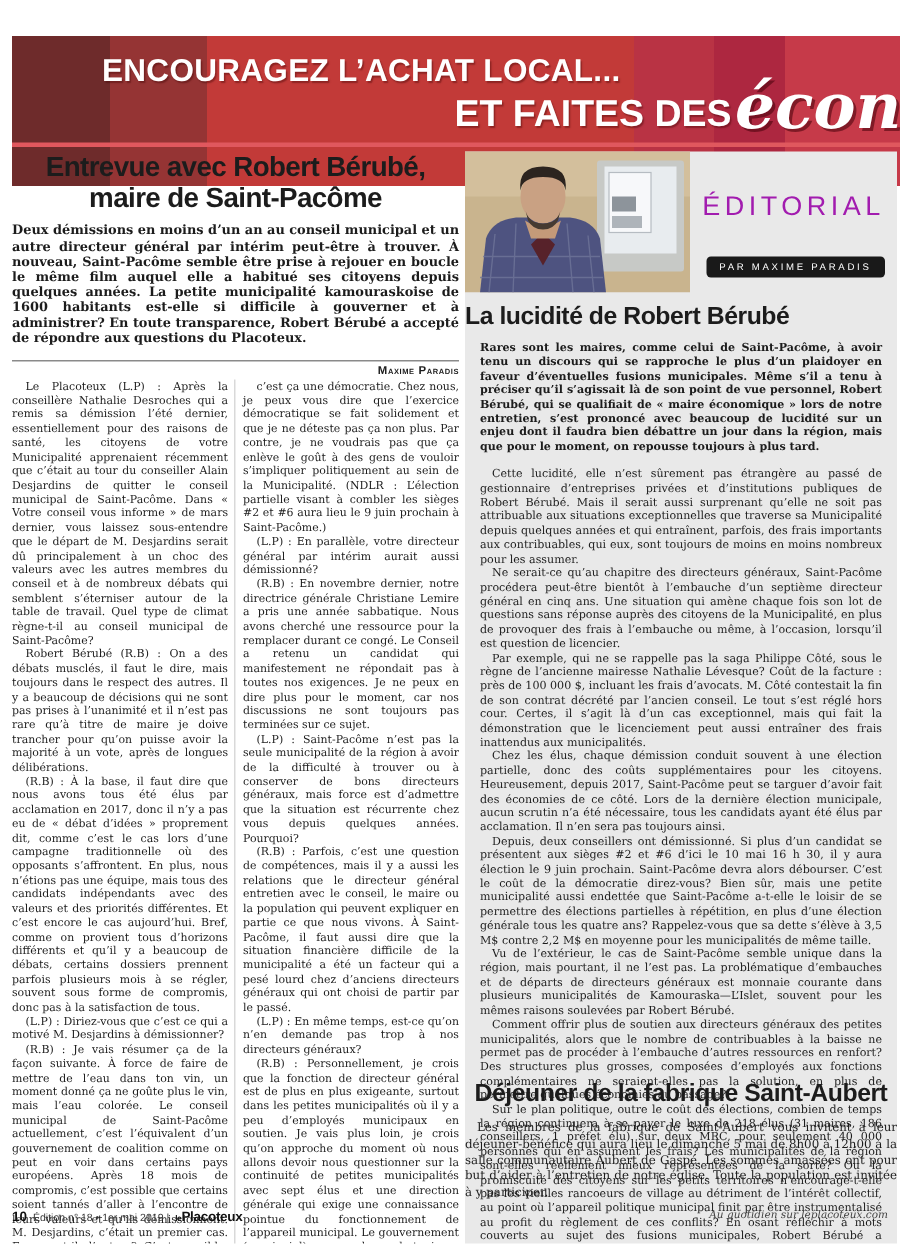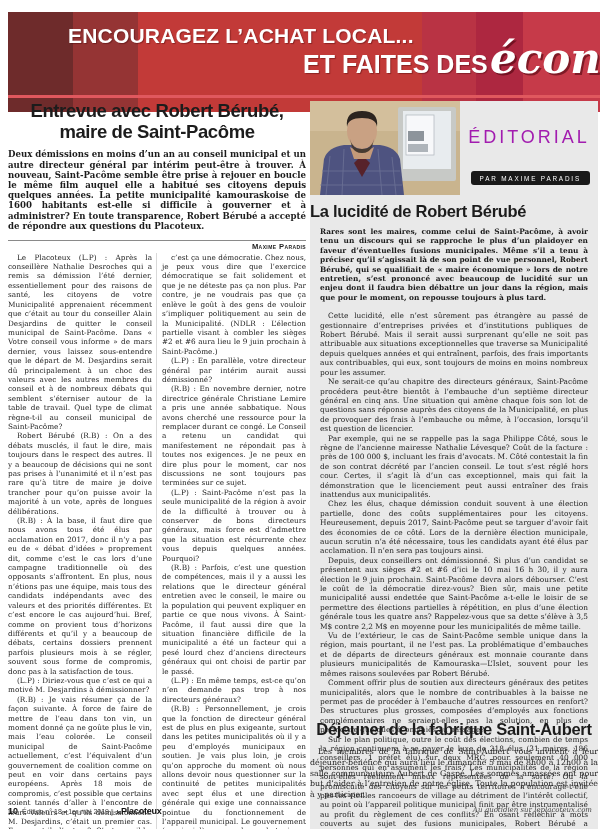--- a/index.html
+++ b/index.html
@@ -1,20 +1,20 @@
 <!DOCTYPE html>
 <html><head>
 <meta charset="utf-8">
 <style>
   html,body{margin:0;padding:0;}
   body{width:600px;height:829px;position:relative;background:#fff;
        font-family:"DejaVu Serif",serif;color:#1c1c1c;overflow:hidden;}
 
   
-  .banner{position:absolute;left:8px;top:12px;width:592px;height:100px;overflow:hidden;
+  .banner{position:absolute;left:8px;top:24px;width:592px;height:100px;overflow:hidden;
     background:linear-gradient(90deg,
       #6e2b2b 0%, #6e2b2b 11%,
       #953434 11%, #953434 22%,
       #c23a38 22%, #c23a38 70%,
       #b93344 70%, #b93344 79%,
       #ad2740 79%, #ad2740 87%,
       #c63a49 87%, #c63a49 100%);}
   .banner-line1{position:absolute;left:60px;top:12px;color:#fff;
     font-family:"Liberation Sans",sans-serif;font-weight:bold;font-size:21px;letter-spacing:.2px;
     text-shadow:1px 1px 1px rgba(60,0,0,.4);}

